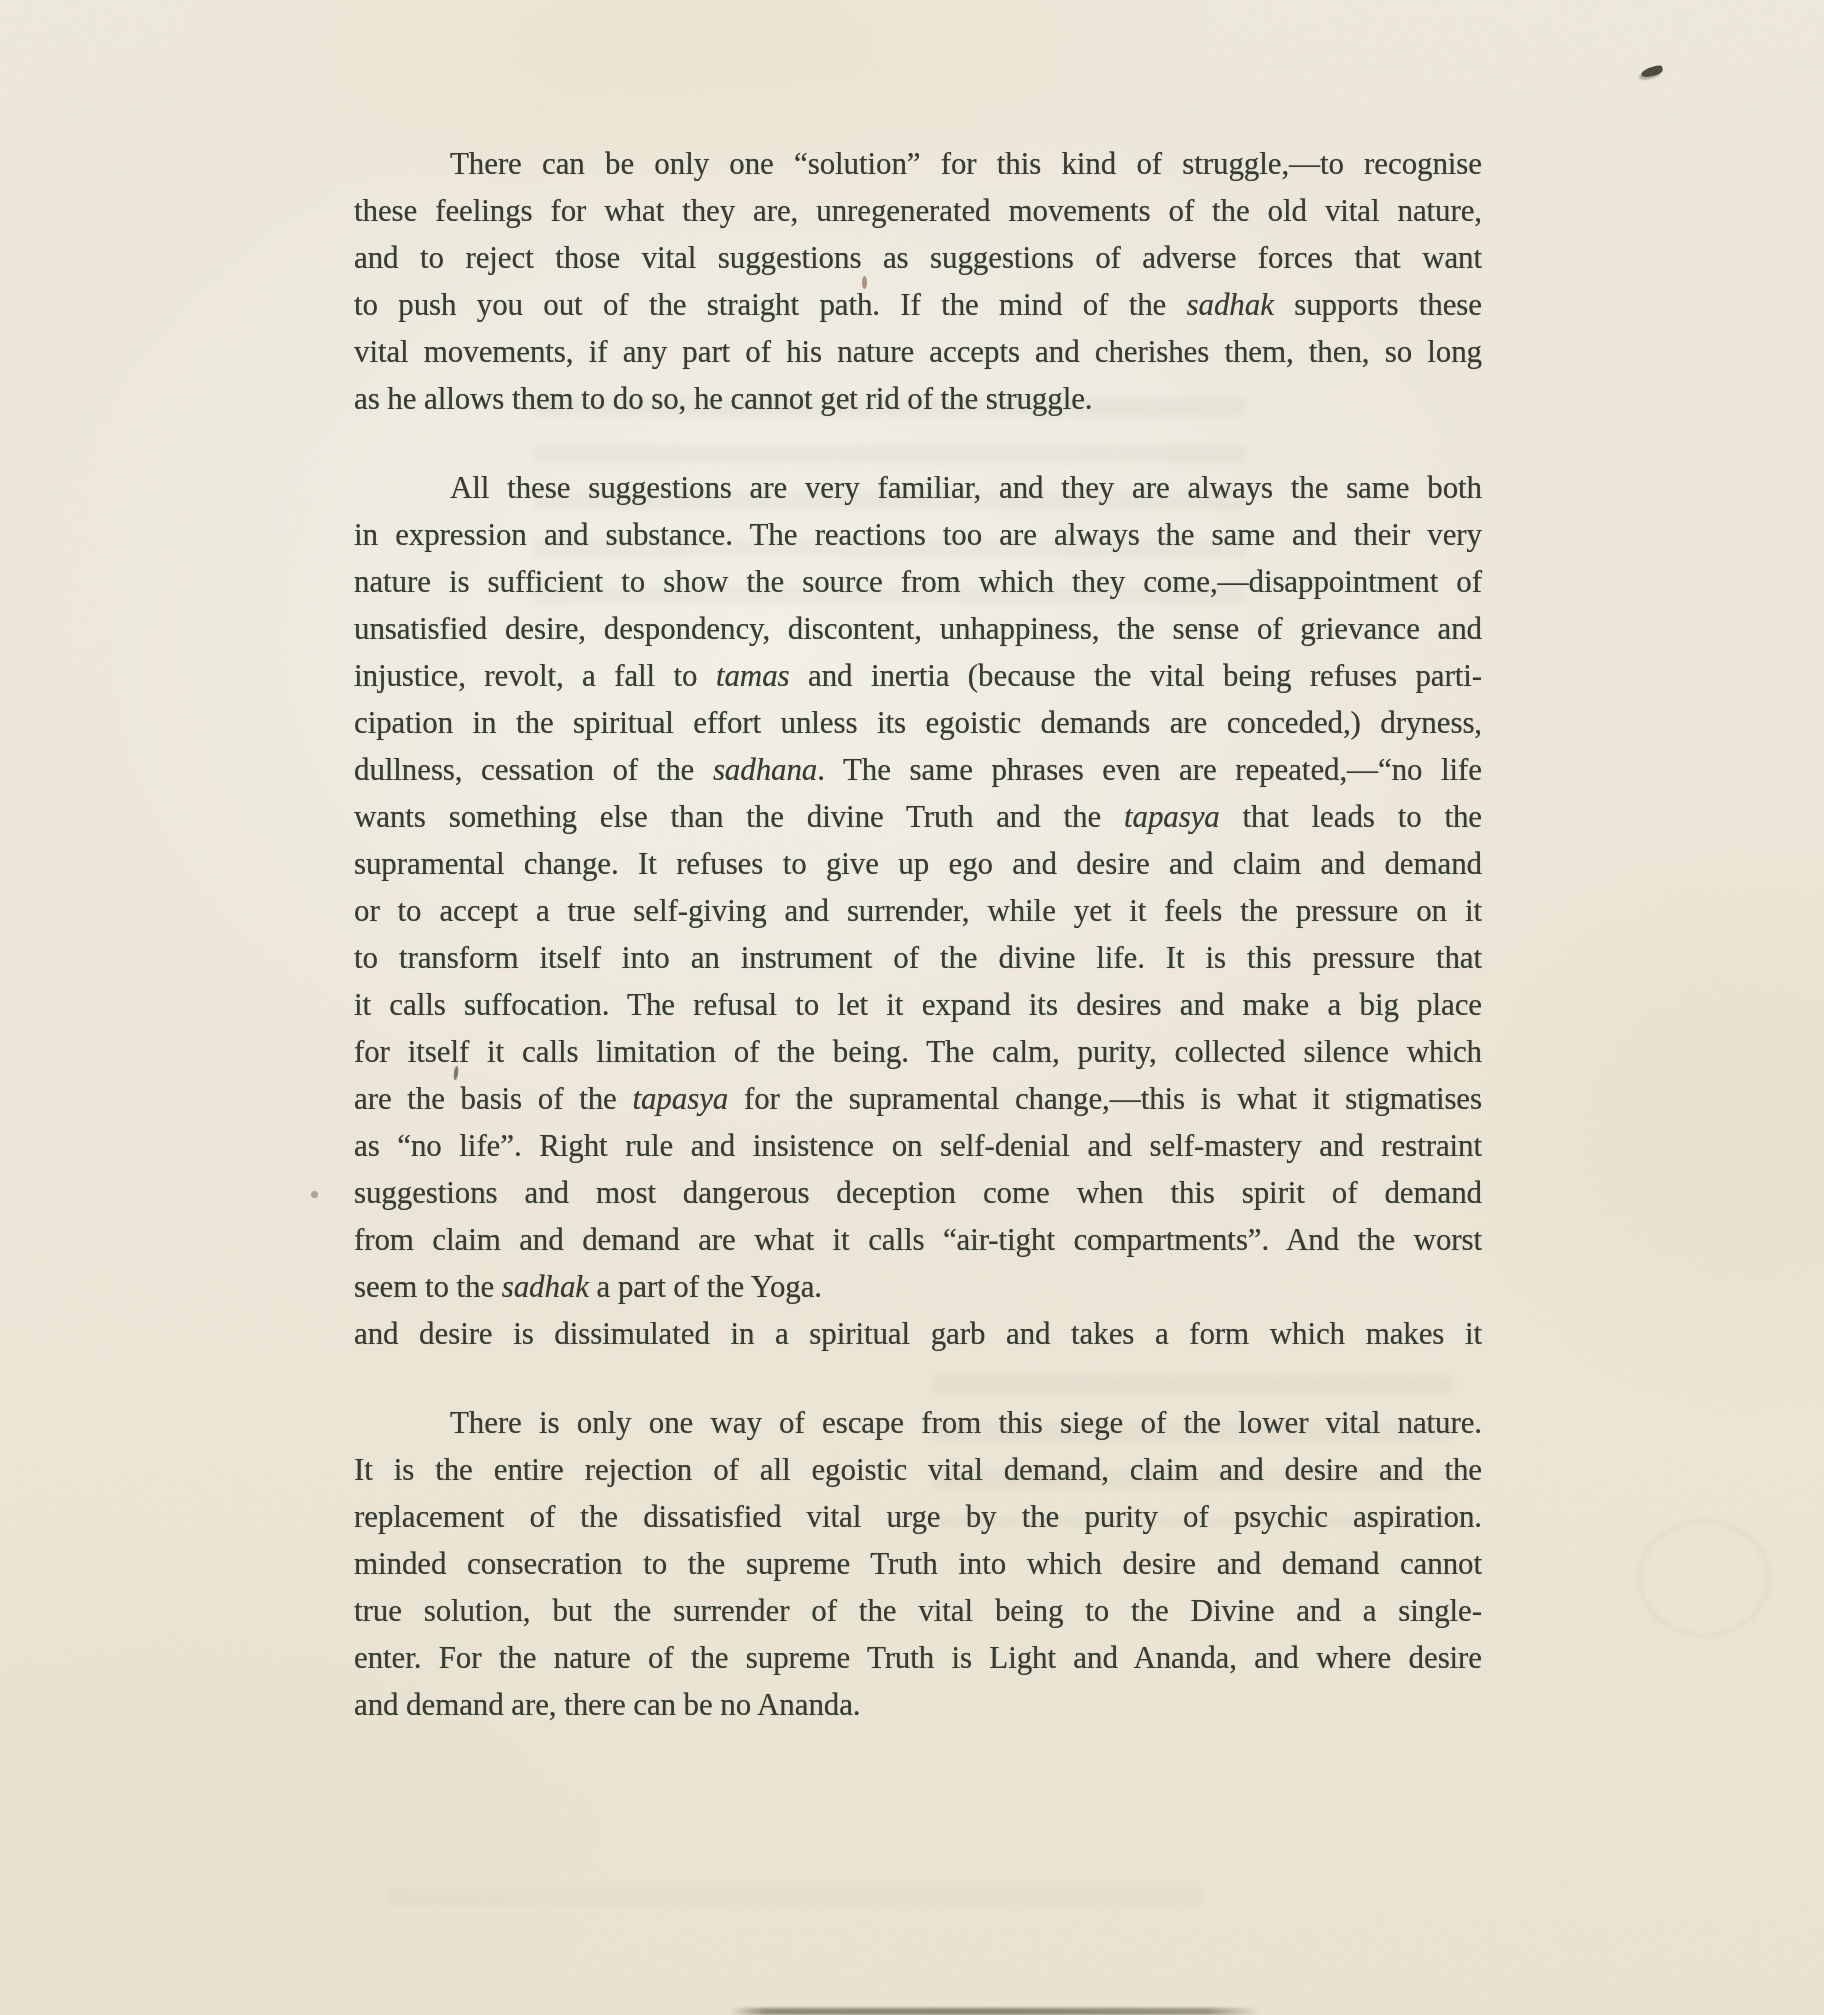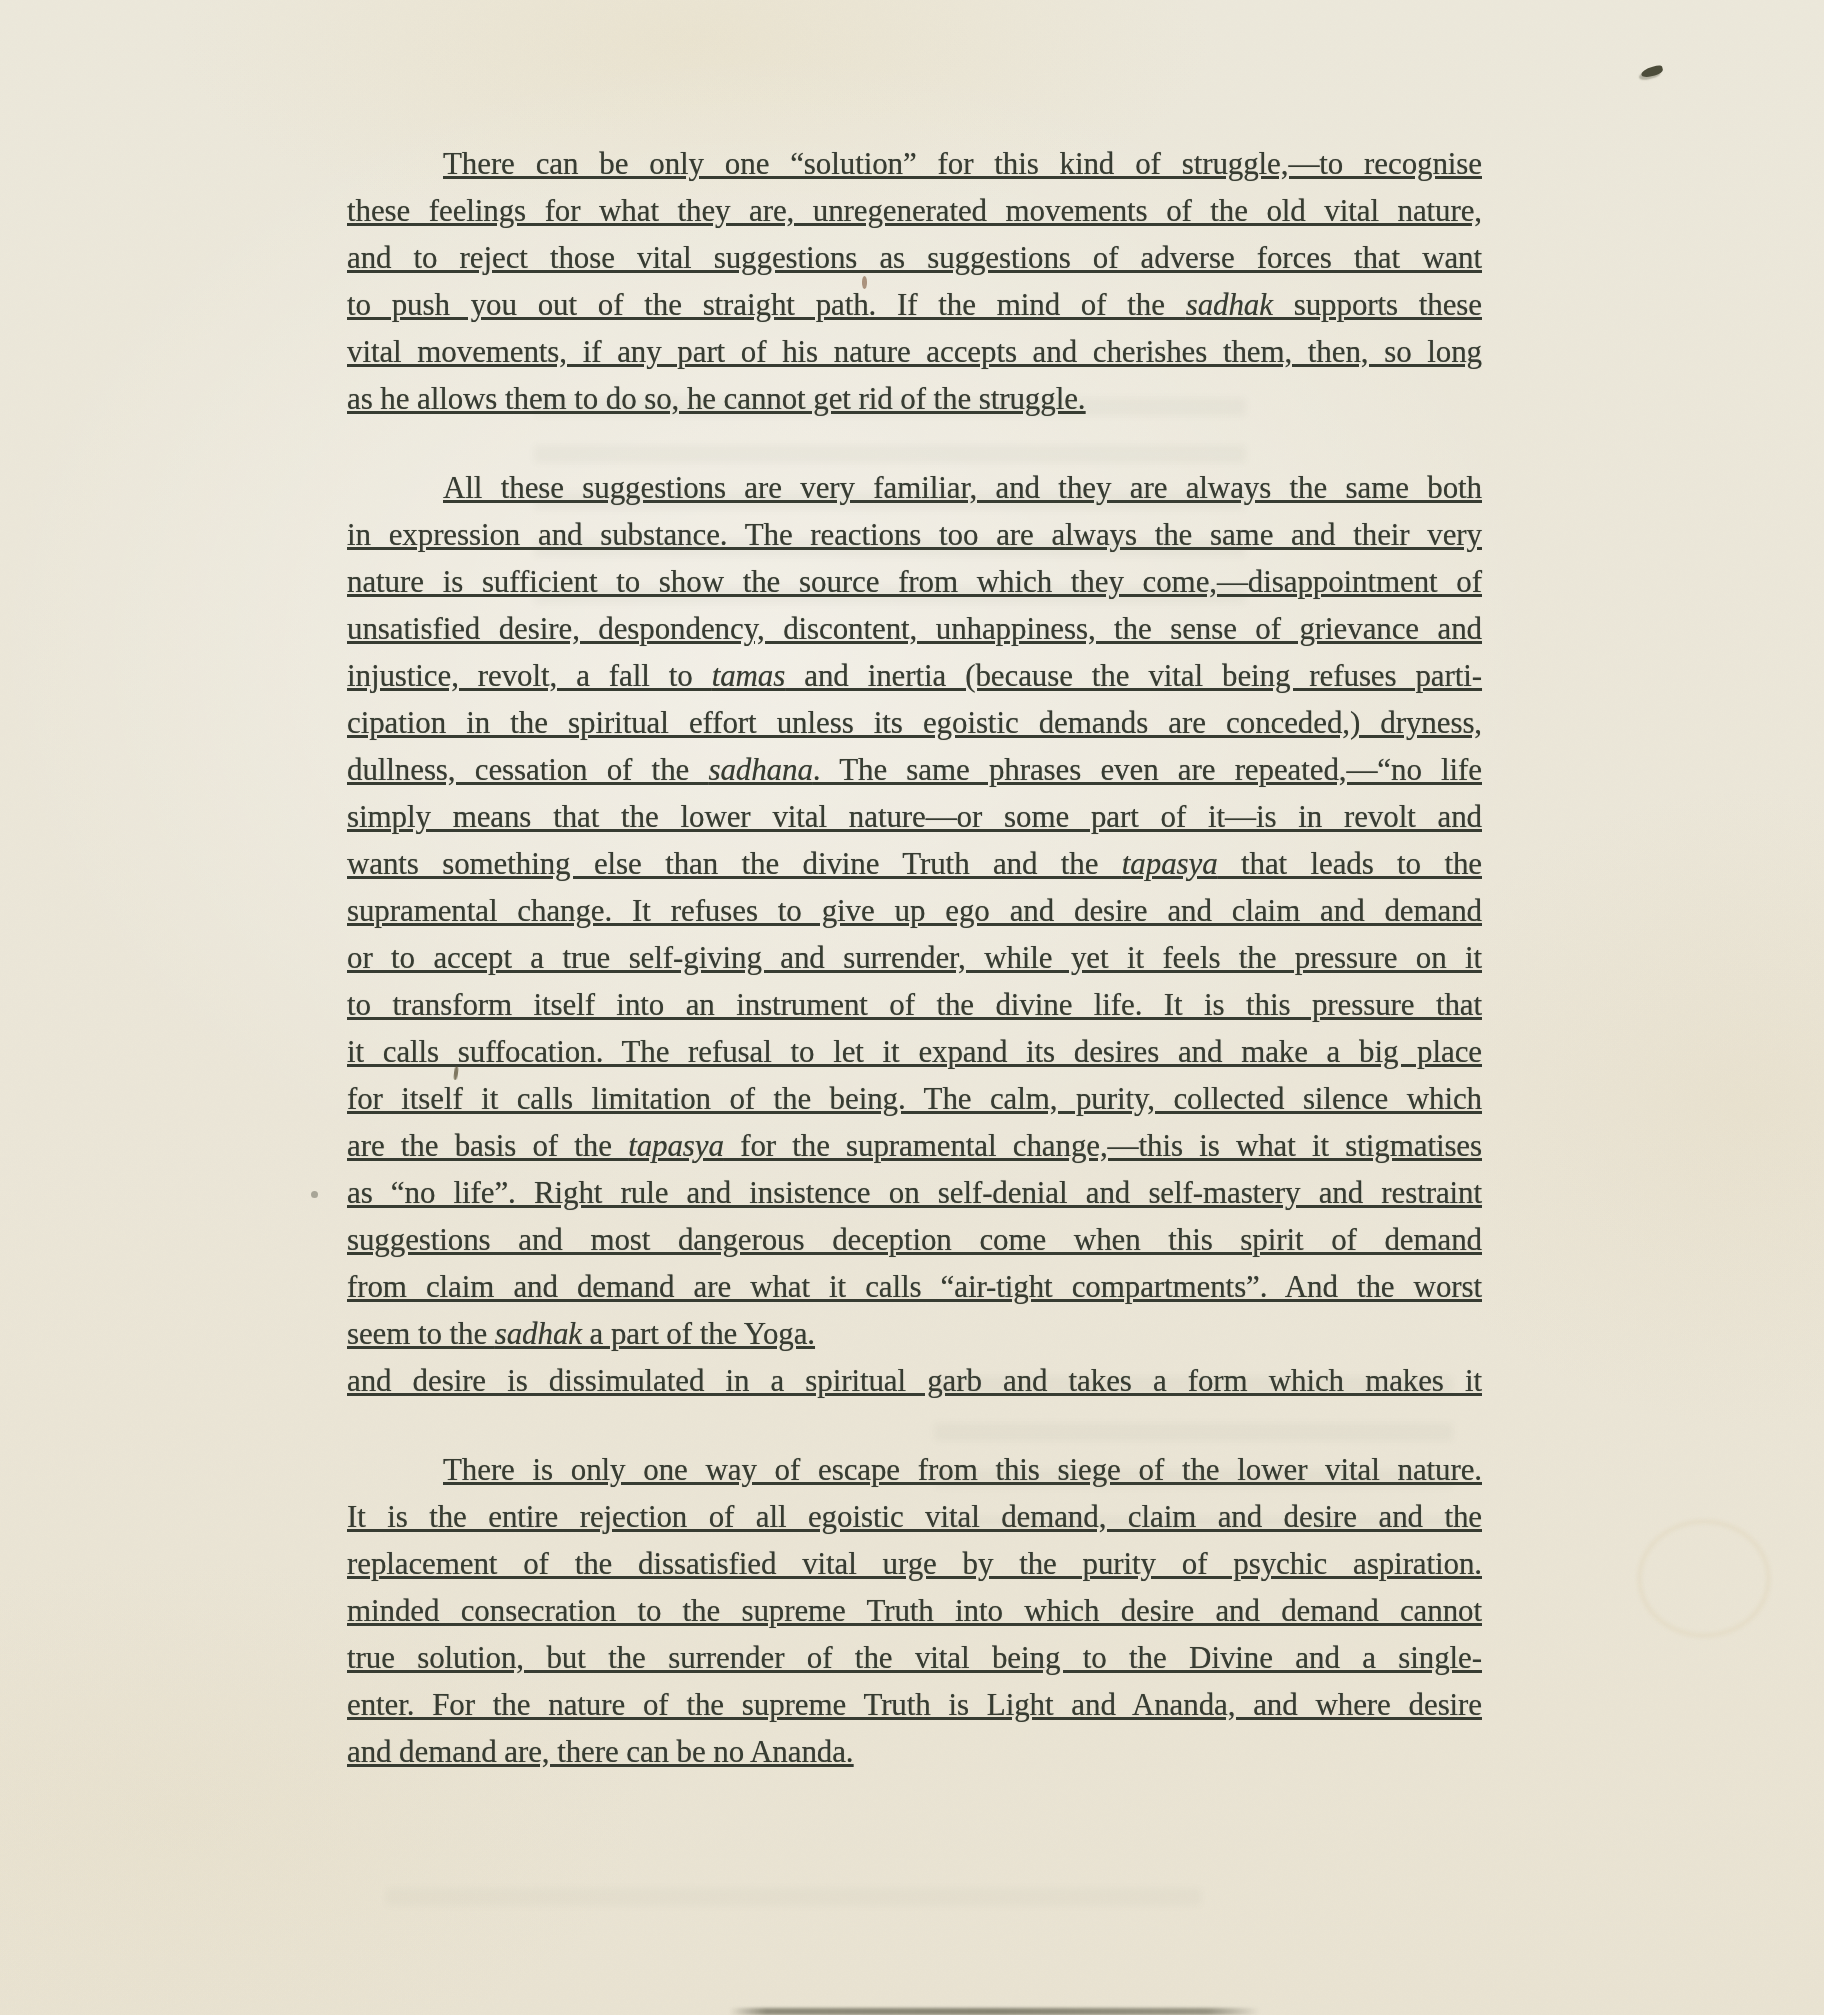--- a/index.html
+++ b/index.html
@@ -25,21 +25,21 @@
   }
   .text-block {
     position: absolute; z-index: 5;
     left: 343px; top: 140px; width: 1139px;
     font-size: 31px;
     line-height: 47px;
     letter-spacing: -0.1px;
     color: #373c32;
     text-shadow: 0 0 0.7px rgba(55,60,50,0.65);
   }
-  .paragraph { margin: 0 0 42px 4px; text-decoration: underline; }
+  .paragraph { margin: 0 0 42px 11px; }
   .paragraph:last-child { margin-bottom: 0; }
   .line {
     text-align: justify;
     text-align-last: justify;
   }
   .line.first { text-indent: 96px; }
   .line.last { text-align-last: left; }
   .line i { font-style: italic; }
 
   
@@ -137,21 +137,20 @@
         <div class="line last"><span>as he allows them to do so, he cannot get rid of the struggle.</span></div>
       </div>
       <div class="paragraph">
         <div class="line first"><span>All these suggestions are very familiar, and they are always the same both</span></div>
         <div class="line"><span>in expression and substance. The reactions too are always the same and their very</span></div>
         <div class="line"><span>nature is sufficient to show the source from which they come,—disappointment of</span></div>
         <div class="line"><span>unsatisfied desire, despondency, discontent, unhappiness, the sense of grievance and</span></div>
         <div class="line"><span>injustice, revolt, a fall to </span><i>tamas</i><span> and inertia (because the vital being refuses parti-</span></div>
         <div class="line"><span>cipation in the spiritual effort unless its egoistic demands are conceded,) dryness,</span></div>
         <div class="line"><span>dullness, cessation of the </span><i>sadhana</i><span>. The same phrases even are repeated,—“no life</span></div>
-        <div class="line"><span>simply means that the lower vital nature—or some part of it—is in revolt and</span></div>
         <div class="line"><span>wants something else than the divine Truth and the </span><i>tapasya</i><span> that leads to the</span></div>
         <div class="line"><span>supramental change. It refuses to give up ego and desire and claim and demand</span></div>
         <div class="line"><span>or to accept a true self-giving and surrender, while yet it feels the pressure on it</span></div>
         <div class="line"><span>to transform itself into an instrument of the divine life. It is this pressure that</span></div>
         <div class="line"><span>it calls suffocation. The refusal to let it expand its desires and make a big place</span></div>
         <div class="line"><span>for itself it calls limitation of the being. The calm, purity, collected silence which</span></div>
         <div class="line"><span>are the basis of the </span><i>tapasya</i><span> for the supramental change,—this is what it stigmatises</span></div>
         <div class="line"><span>as “no life”. Right rule and insistence on self-denial and self-mastery and restraint</span></div>
         <div class="line"><span>suggestions and most dangerous deception come when this spirit of demand</span></div>
         <div class="line"><span>from claim and demand are what it calls “air-tight compartments”. And the worst</span></div>

